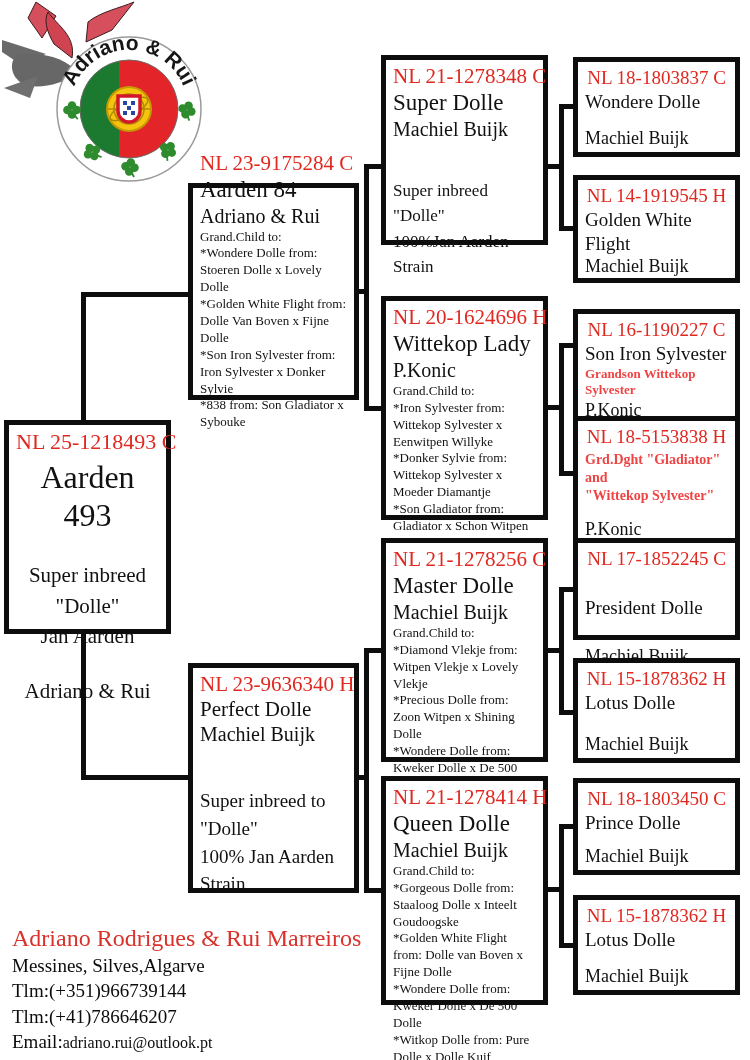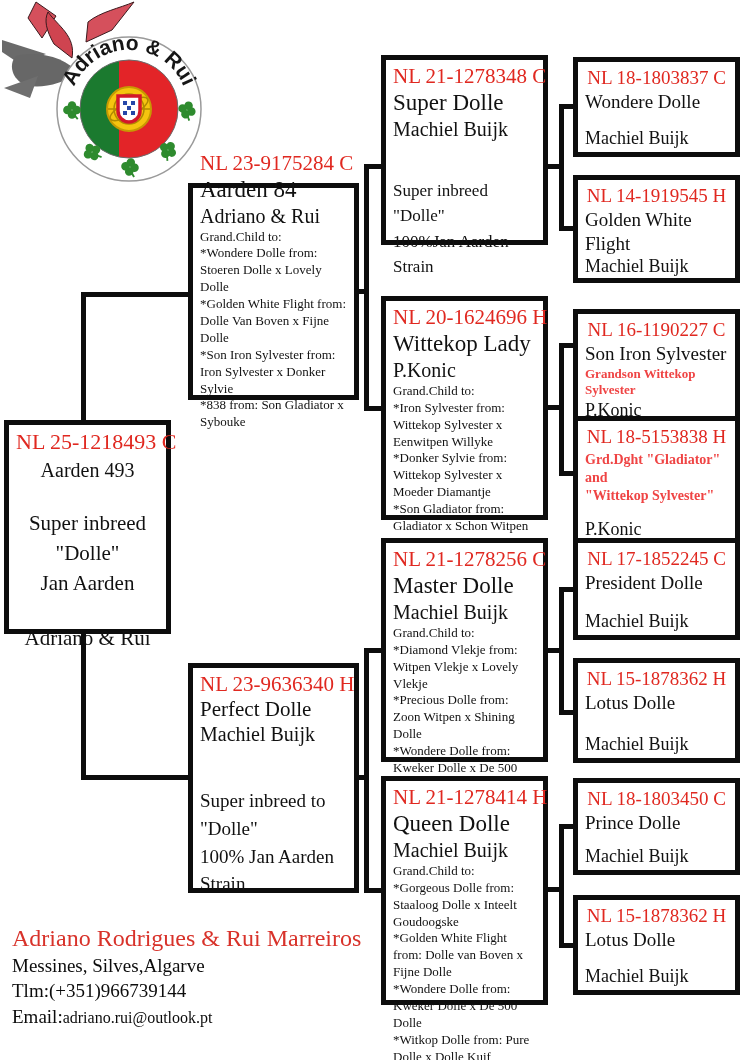--- a/index.html
+++ b/index.html
@@ -11,21 +11,21 @@
        padding:3px 7px;display:flex;flex-direction:column;}
   .ring{color:#e02820;text-align:center;font-size:21px;line-height:1.25;white-space:nowrap;}
   .name{font-size:23px;line-height:1.2;}
   .breeder{font-size:20px;line-height:1.25;}
   .notes{font-size:13px;line-height:1.3;white-space:pre-line;margin-top:auto;padding-bottom:2px;}
   .bignote{font-size:17px;line-height:1.5;white-space:pre-line;}
 
   
   .subject{text-align:center;}
   .subject .ring{font-size:22px;}
-  .subject .name{font-size:20px;margin-top:2px;}
+  .subject .name{font-size:32px;margin-top:2px;}
   .subject .bignote{font-size:21px;line-height:1.45;margin-top:26px;}
   .subject .breeder{font-size:21px;margin-top:26px;}
 
   
   .ggbox{padding:2px 7px;}
   .ggbox .ring{font-size:19px;margin-top:2px;}
   .ggbox .name{font-size:19px;line-height:1.25;}
   .ggbox .sub{font-size:13px;font-weight:bold;line-height:1.3;white-space:pre-line;color:#ef4444;}
   .ggbox .breeder{font-size:18px;margin-top:auto;margin-bottom:1px;}
 
@@ -235,21 +235,21 @@
     <div class="breeder">P.Konic</div>
   </div>
 
   <div class="box ggbox" style="left:573px;top:416px;width:167px;height:132px;">
     <div class="ring">NL 18-5153838 H</div>
     <div class="sub" style="font-size:14px;margin-top:2px;">Grd.Dght "Gladiator" and
 "Wittekop Sylvester"</div>
     <div class="breeder">P.Konic</div>
   </div>
 
-  <div class="box ggbox" style="left:573px;top:538px;width:167px;height:102px;">
+  <div class="box ggbox" style="left:573px;top:538px;width:167px;height:102px;gap:25px;">
     <div class="ring">NL 17-1852245 C</div>
     <div class="name">President Dolle</div>
     <div class="breeder">Machiel Buijk</div>
   </div>
 
   <div class="box ggbox" style="left:573px;top:658px;width:167px;height:105px;">
     <div class="ring">NL 15-1878362 H</div>
     <div class="name">Lotus Dolle</div>
     <div class="breeder">Machiel Buijk</div>
   </div>
@@ -263,16 +263,17 @@
   <div class="box ggbox" style="left:573px;top:895px;width:167px;height:100px;">
     <div class="ring">NL 15-1878362 H</div>
     <div class="name">Lotus Dolle</div>
     <div class="breeder">Machiel Buijk</div>
   </div>
 
   <div class="footer">
     <div class="heading">Adriano Rodrigues &amp; Rui Marreiros</div>
     <div class="fline">Messines, Silves,Algarve</div>
     <div class="fline">Tlm:(+351)966739144</div>
+    <div class="fline">Tlm:(+41)786646207</div>
     <div class="fline"><span>Email:</span><span class="email-small">adriano.rui@outlook.pt</span></div>
   </div>
 
 </div>
 
 </body></html>

